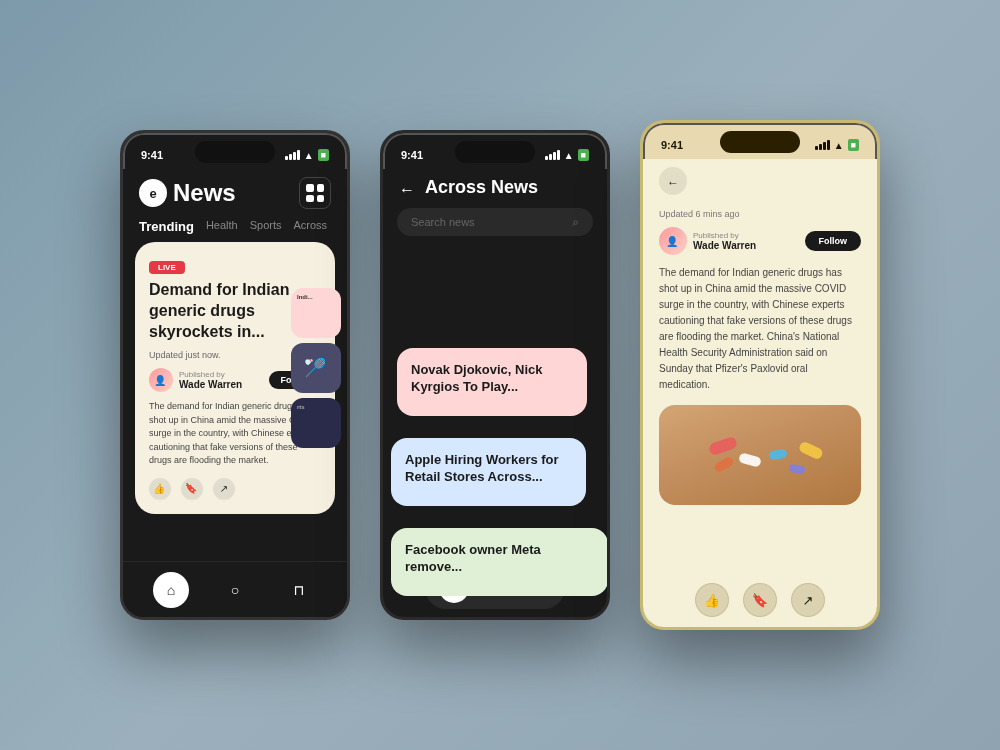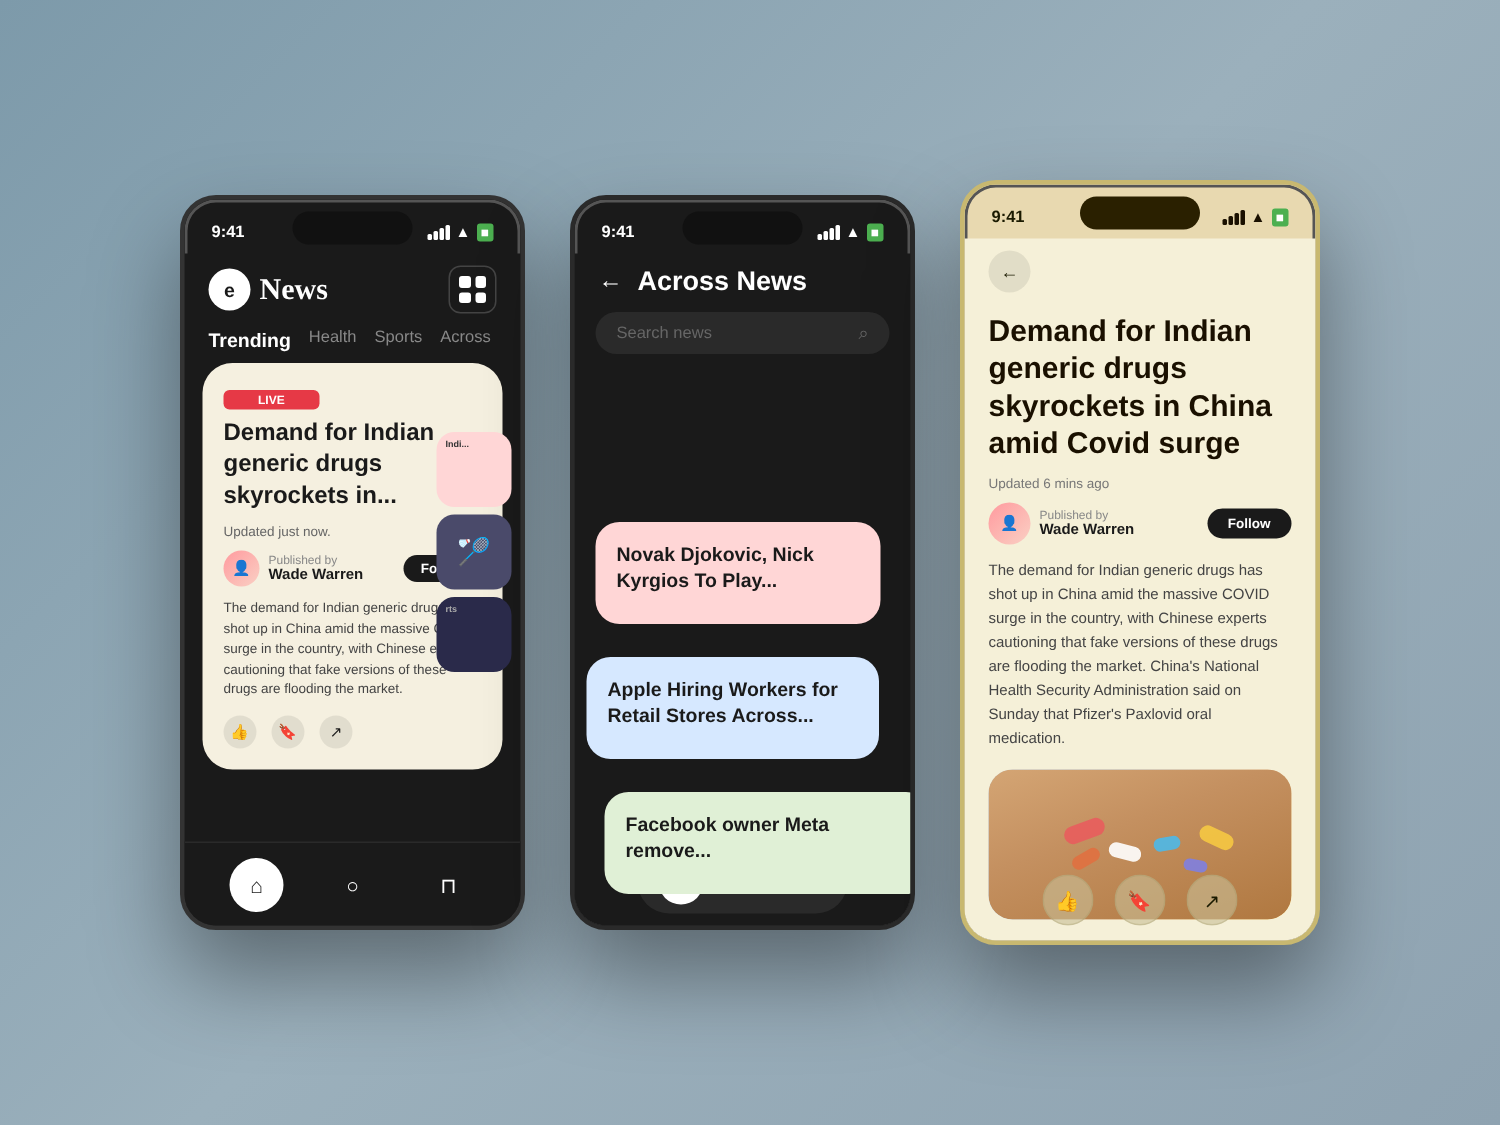--- a/index.html
+++ b/index.html
@@ -108,24 +108,23 @@
       border-radius: 50%;
       display: flex;
       align-items: center;
       justify-content: center;
       font-size: 13px;
       font-weight: 900;
       color: #1a1a1a;
     }
 
     .logo-text {
-      font-size: 20px;
+      font-size: 24px;
       font-weight: 700;
       color: #fff;
-      font-family: Liberation Serif, serif;
     }
 
     .grid-icon {
       width: 32px;
       height: 32px;
       display: grid;
       grid-template-columns: 1fr 1fr;
       gap: 3px;
       padding: 6px;
       border: 1px solid #444;
@@ -163,21 +162,21 @@
       color: #1a1a1a;
       position: relative;
     }
 
     .live-badge {
       display: inline-block;
       background: #e63946;
       color: #fff;
       font-size: 8px;
       font-weight: 700;
-      padding: 2px 23px;
+      padding: 2px 9px;
       border-radius: 4px;
       margin-bottom: 6px;
     }
 
     .card-title {
       font-size: 16px;
       font-weight: 800;
       line-height: 1.3;
       margin-bottom: 8px;
     }
@@ -360,21 +359,21 @@
       top: 190px;
       left: 8px;
       z-index: 2;
     }
 
     .saved-card-4 {
       background: #e0f0d6;
       color: #1a1a1a;
       width: 217px;
       top: 280px;
-      left: 20px;
+      left: 8px;
       z-index: 1;
     }
 
     .saved-card-title {
       font-size: 13px;
       font-weight: 700;
       margin-bottom: 6px;
       line-height: 1.3;
     }
 
@@ -679,21 +678,20 @@
   </div>
 
   <div class="phone3-content">
     <div class="phone3-header">
       <div class="back-circle">
         <span>←</span>
       </div>
     </div>
 
     <div class="article-content">
-      <div class="article-title">Demand for Indian generic drugs skyrockets in China amid Covid surge</div>
       <div class="article-updated">Updated 6 mins ago</div>
 
       <div class="article-author-row">
         <div class="article-author-left">
           <div class="avatar" style="width:28px;height:28px">👤</div>
           <div>
             <div class="author-info">Published by</div>
             <div class="author-name">Wade Warren</div>
           </div>
         </div>

